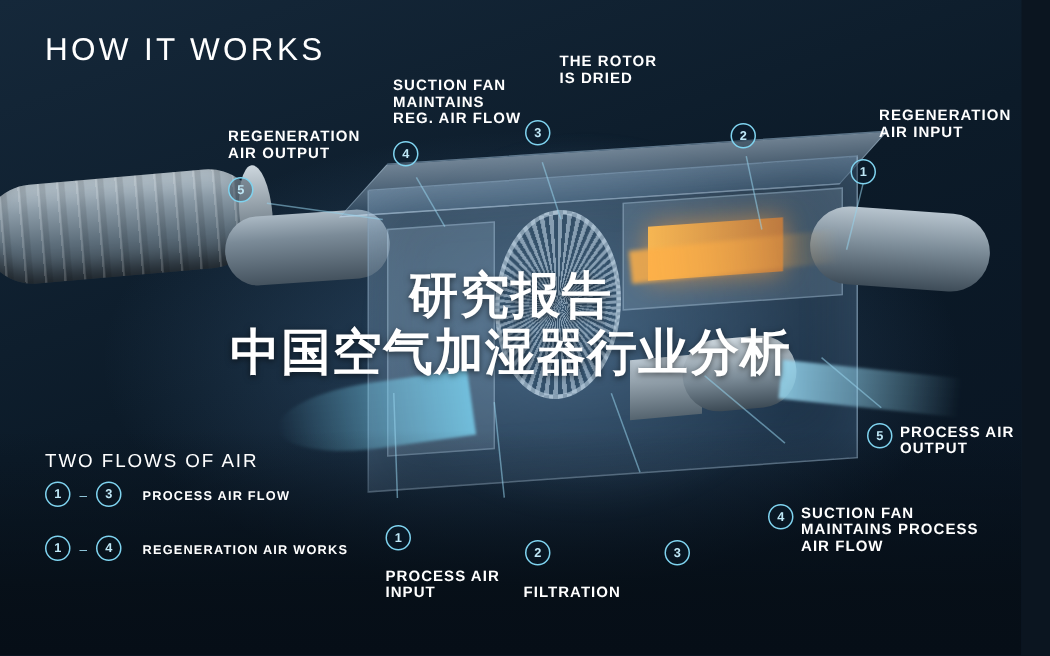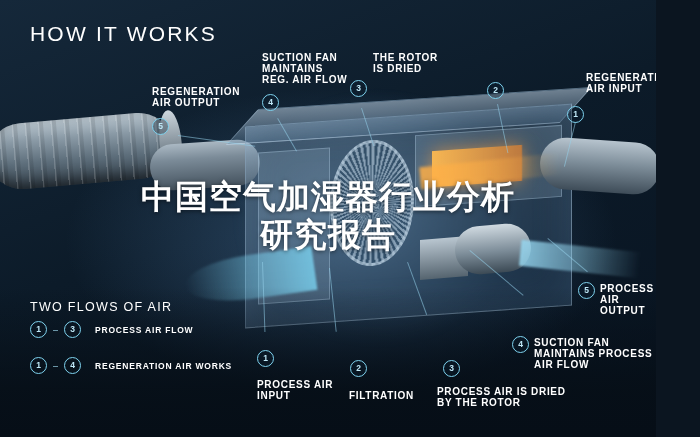--- a/index.html
+++ b/index.html
@@ -8,20 +8,21 @@
     background: #0b1520;
   }
   #stage {
     position: relative;
     width: 656px;
     height: 437px;
     overflow: hidden;
     font-family: "Liberation Sans", sans-serif;
     background: #0e1b28;
     color: #ffffff;
+    padding-left: 25px;
     -webkit-font-smoothing: antialiased;
   }
 
   
   .bg {
     position: absolute;
     inset: 0;
     background:
       radial-gradient(ellipse 60% 50% at 52% 55%, rgba(70,110,150,0.55) 0%, rgba(20,40,60,0.0) 70%),
       linear-gradient(160deg, #15283a 0%, #0c1b29 45%, #081320 100%);
@@ -335,53 +336,51 @@
 
   <div class="callout" style="left:152px; top:86px;">REGENERATION
 AIR OUTPUT</div>
   <div class="num" style="left:152px; top:118px;">5</div>
 
   <div class="callout" style="left:262px; top:52px;">SUCTION FAN
 MAINTAINS
 REG. AIR FLOW</div>
   <div class="num" style="left:262px; top:94px;">4</div>
 
-  <div class="callout" style="left:373px; top:52px;">THE ROTOR
+  <div class="callout" style="left:373px; top:36px;">THE ROTOR
 IS DRIED</div>
   <div class="num" style="left:350px; top:80px;">3</div>
 
   <div class="num" style="left:487px; top:82px;">2</div>
 
   <div class="callout" style="left:586px; top:72px;">REGENERATION
 AIR INPUT</div>
   <div class="num" style="left:567px; top:106px;">1</div>
 
   <div class="num" style="left:578px; top:282px;">5</div>
   <div class="callout" style="left:600px; top:283px;">PROCESS AIR
 OUTPUT</div>
 
   <div class="num" style="left:512px; top:336px;">4</div>
   <div class="callout" style="left:534px; top:337px;">SUCTION FAN
 MAINTAINS PROCESS
 AIR FLOW</div>
 
   <div class="num" style="left:443px; top:360px;">3</div>
-  <div class="callout" style="left:437px; top:386px;">PROCESS AIR IS DRIED
-BY THE ROTOR</div>
 
   <div class="num" style="left:350px; top:360px;">2</div>
   <div class="callout" style="left:349px; top:390px;">FILTRATION</div>
 
   <div class="num" style="left:257px; top:350px;">1</div>
   <div class="callout" style="left:257px; top:379px;">PROCESS AIR
 INPUT</div>
 
   <div class="watermark">
+    <div>研究报告</div>
     <div>中国空气加湿器行业分析</div>
-    <div>研究报告</div>
   </div>
 
   <div class="legend-title">TWO FLOWS OF AIR</div>
 
   <div class="legend-row" style="top:321px;">
     <span class="n">1</span>
     <span class="dash">–</span>
     <span class="n">3</span>
     <span class="lbl">PROCESS AIR FLOW</span>
   </div>

